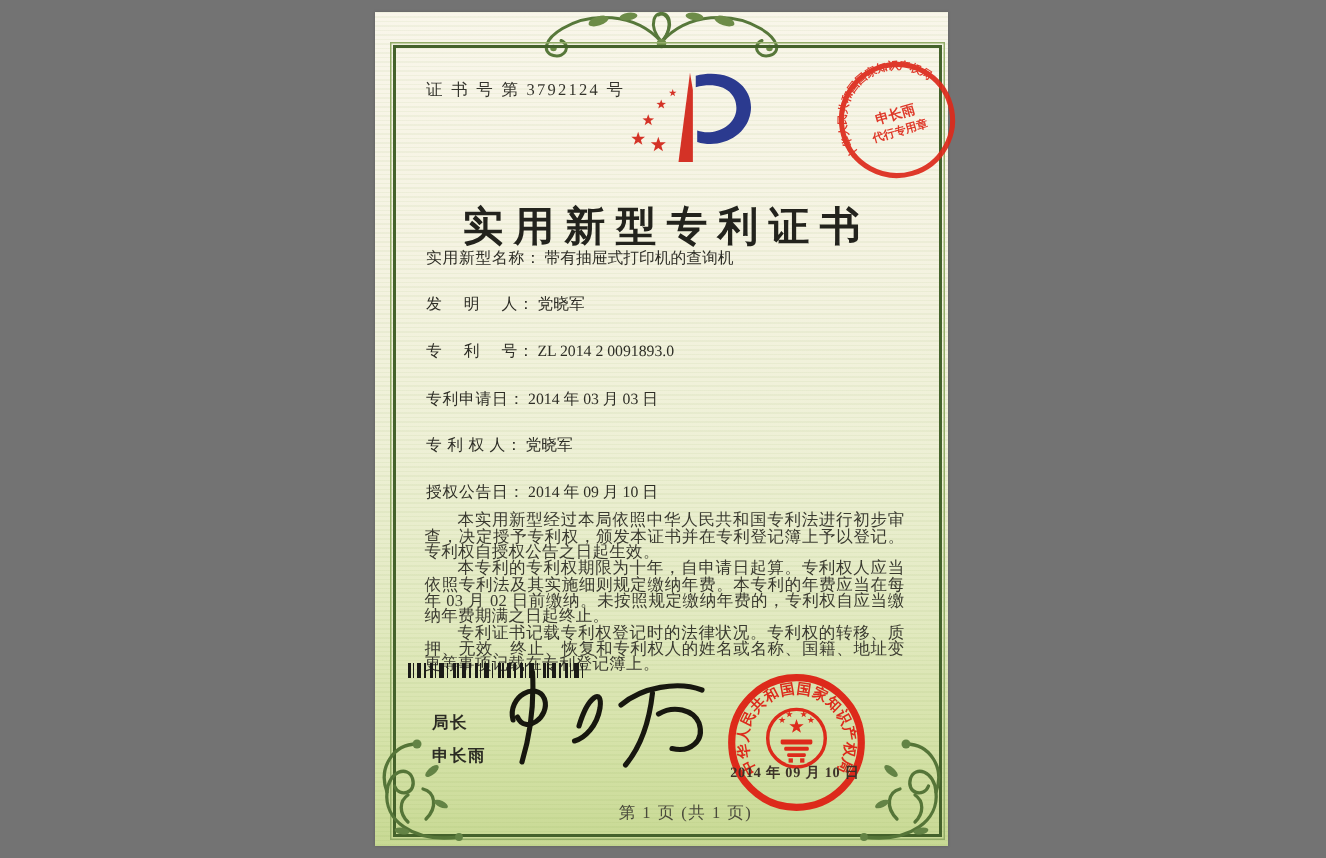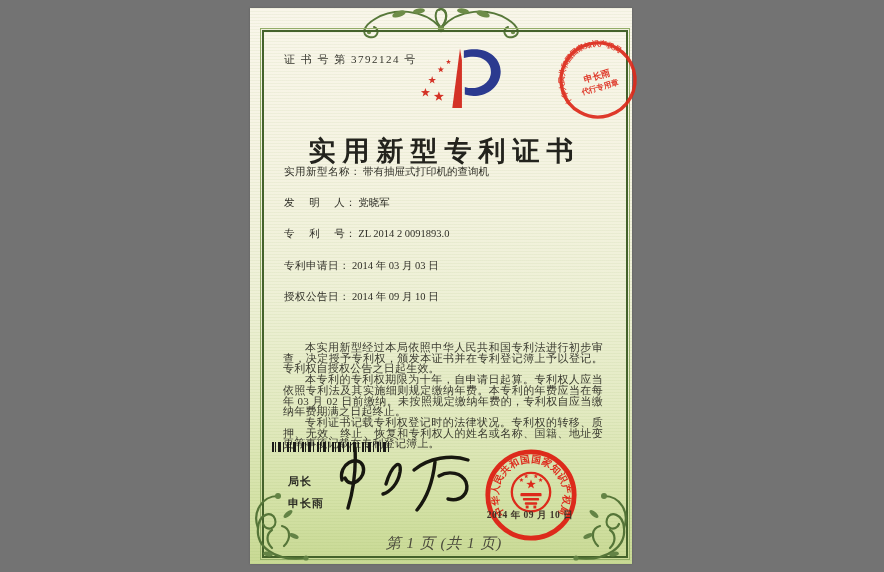--- a/index.html
+++ b/index.html
@@ -61,22 +61,22 @@
   .signature { position:absolute; left:76px; top:432px; width:150px; height:80px; }
 
   .seal { position:absolute; left:233px; top:439px; width:96px; height:96px; }
   .seal-date {
     position:absolute; left:214px; top:501px; width:132px;
     font-size:9.5px; font-weight:bold; color:#3c3228; letter-spacing:0.5px;
     text-align:center; white-space:nowrap;
   }
 
   .footer {
-    position:absolute; left:3px; top:526px; width:100%;
-    text-align:center; font-size:15px; color:#4a4a3c; letter-spacing:1px;font-style:italic;
+    position:absolute; left:16px; top:526px; width:100%;
+    text-align:center; font-size:11px; color:#4a4a3c; letter-spacing:1px;
   }
 
   .corner-stamp {
     position:absolute; left:306px; top:30px; width:84px; height:84px;
     transform:rotate(-16deg); opacity:0.92;
   }
 
   .flourish-top  { position:absolute; left:101px; top:-6px;  width:180px; height:46px; }
   .flourish-bl   { position:absolute; left:-6px;  top:478px; width:66px;  height:80px; }
   .flourish-br   { position:absolute; left:322px; top:478px; width:66px;  height:80px; transform:scaleX(-1); }
@@ -143,20 +143,23 @@
         <span class="lbl">实用新型名称：</span><span class="val">带有抽屉式打印机的查询机</span>
       </div>
       <div class="field-row">
         <span class="lbl">发　 明 　人：</span><span class="val">党晓军</span>
       </div>
       <div class="field-row">
         <span class="lbl">专　 利 　号：</span><span class="val">ZL 2014 2 0091893.0</span>
       </div>
       <div class="field-row">
         <span class="lbl">专利申请日：</span><span class="val">2014 年 03 月 03 日</span>
+      </div>
+      <div class="field-row">
+        <span class="lbl">专 利 权 人：</span><span class="val">党晓军</span>
       </div>
       <div class="field-row">
         <span class="lbl">授权公告日：</span><span class="val">2014 年 09 月 10 日</span>
       </div>
     </div>
 
     <div class="paras">
       <p>本实用新型经过本局依照中华人民共和国专利法进行初步审查，决定授予专利权，颁发本证书并在专利登记簿上予以登记。专利权自授权公告之日起生效。</p>
       <p>本专利的专利权期限为十年，自申请日起算。专利权人应当依照专利法及其实施细则规定缴纳年费。本专利的年费应当在每年 03 月 02 日前缴纳。未按照规定缴纳年费的，专利权自应当缴纳年费期满之日起终止。</p>
       <p>专利证书记载专利权登记时的法律状况。专利权的转移、质押、无效、终止、恢复和专利权人的姓名或名称、国籍、地址变更等事项记载在专利登记簿上。</p>

